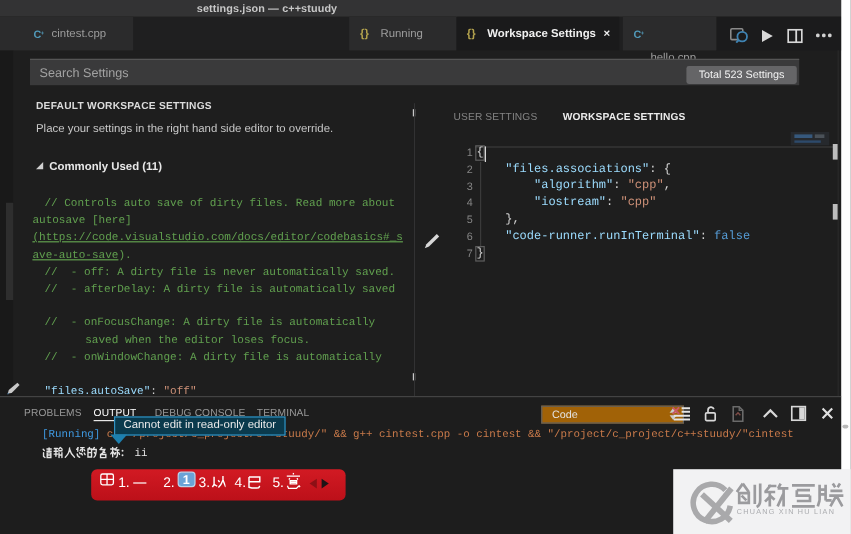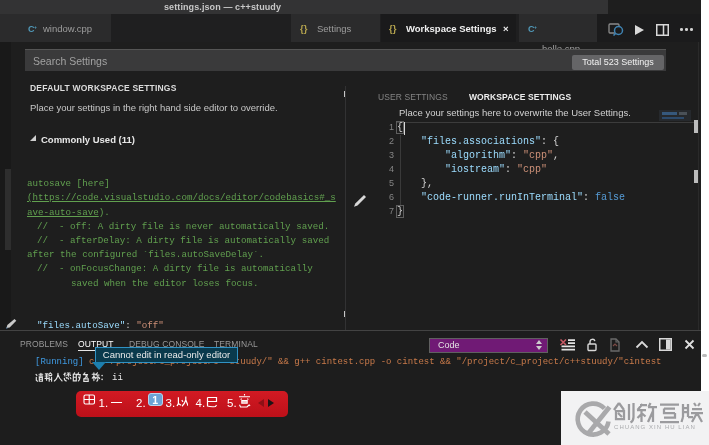--- a/index.html
+++ b/index.html
@@ -1,20 +1,20 @@
 <!DOCTYPE html>
 <html><head><meta charset="utf-8">
 <style>
 html,body{margin:0;padding:0;}
 body{width:709px;height:445px;overflow:hidden;background:#ffffff;font-family:"Liberation Sans",sans-serif;position:relative;}
 .abs{position:absolute;}
 .mono{font-family:"Liberation Mono",monospace;}
 #shot{position:absolute;left:0;top:0;width:701px;height:445px;background:#1e1e1e;overflow:hidden;}
 
-#title{left:0;top:0;width:608px;height:14px;background:#333334;}
+#title{left:0;top:0;width:701px;height:14px;background:#333334;}
 #title span{position:absolute;left:164px;top:2px;font-size:9px;color:#c8c8c8;letter-spacing:0.1px;font-weight:600;}
 
 #tabs{left:0;top:14px;width:701px;height:28px;background:#1f1f20;}
 .tab{position:absolute;top:0;height:28px;background:#2b2b2c;color:#9d9d9d;font-size:9.5px;}
 .tab .lbl{position:absolute;top:9px;}
 .tab.active{background:#1a1a1b;color:#f0f0f0;}
 
 #search{left:25px;top:49px;width:641px;height:22px;background:#3a3a3b;border-top:1px solid #555;box-sizing:border-box;}
 #search .ph{position:absolute;left:8px;top:4.5px;font-size:10.5px;color:#a2a2a2;}
 #badge{position:absolute;right:2px;top:5px;width:92px;height:15px;background:#656567;color:#f2f2f2;font-size:9px;text-align:center;line-height:15px;border-radius:2px;}
@@ -42,25 +42,25 @@
 <div id="shot">
   <div class="abs" id="title">
       <span>settings.json — c++stuudy</span>
     </div>
   <div class="abs" id="tabs">
     <div class="tab" style="left:0;width:111px;">
         <svg style="position:absolute;left:28px;top:9px" width="10" height="10" viewBox="0 0 10 10">
           <text x="0" y="8.5" font-size="9" font-weight="bold" fill="#519aba" font-family="Liberation Sans">C</text>
           <text x="6" y="6" font-size="5" font-weight="bold" fill="#519aba" font-family="Liberation Sans">+</text>
         </svg>
-        <span class="lbl" style="left:43px;">window.cpp</span>
+        <span class="lbl" style="left:43px;">cintest.cpp</span>
       </div>
     <div class="tab" style="left:291px;width:89px;">
         <span class="lbl" style="left:9px;color:#b5a44e;font-weight:bold;">{}</span>
-        <span class="lbl" style="left:26px;">Settings</span>
+        <span class="lbl" style="left:26px;">Running</span>
       </div>
     <div class="tab active" style="left:381px;width:135px;">
         <span class="lbl" style="left:8px;color:#b5a44e;font-weight:bold;">{}</span>
         <span class="lbl" style="left:25px;font-weight:600;">Workspace Settings</span>
         <span class="lbl" style="left:122px;font-weight:600;">×</span>
       </div>
     <div class="abs" style="left:597px;top:0;width:104px;height:28px;background:#1b1b1c;"></div>
     <div class="tab" style="left:519px;width:78px;">
         <svg style="position:absolute;left:9px;top:9px" width="10" height="10" viewBox="0 0 10 10">
           <text x="0" y="8.5" font-size="9" font-weight="bold" fill="#519aba" font-family="Liberation Sans">C</text>
@@ -90,42 +90,42 @@
       <span class="ph">Search Settings</span>
       <span id="badge">Total 523 Settings</span>
     </div>
   <div class="abs" id="leftpane" style="left:0;top:42px;width:346px;height:289px;overflow:hidden;">
     <div class="abs" style="left:0;top:0;width:11px;height:289px;background:#191919;"></div>
     <div class="abs" style="left:5px;top:127px;width:6px;height:81px;background:#2e2e2e;"></div>
     <div class="abs" style="left:30px;top:41px;font-size:8.5px;font-weight:600;color:#dcdcdc;letter-spacing:0.2px;">DEFAULT WORKSPACE SETTINGS</div>
     <div class="abs" style="left:30px;top:60px;font-size:9.5px;color:#c8c8c8;">Place your settings in the right hand side editor to override.</div>
     <div class="abs" style="left:30px;top:93px;width:0;height:0;border-right:6.5px solid #cfcfcf;border-top:6.5px solid transparent;"></div>
     <div class="abs" style="left:41px;top:91.5px;font-size:9.5px;font-weight:bold;color:#e8e8e8;">Commonly Used (11)</div>
+    <div class="g" style="left:37px;top:122px;">// Controls auto save of dirty files. Read more about</div>
     <div class="g" style="left:27px;top:136.2px;">autosave [here]</div>
     <div class="g" style="left:27px;top:150.4px;text-decoration:underline;">(https://code.visualstudio.com/docs/editor/codebasics#_s</div>
     <div class="g" style="left:27px;top:164.6px;"><span style="text-decoration:underline;margin-top:20px;">ave-auto-save</span>).</div>
     <div class="g" style="left:37px;top:193px;">//  - afterDelay: A dirty file is automatically saved</div>
     <div class="g" style="left:37px;top:178.8px;">//  - off: A dirty file is never automatically saved.</div>
-    <div class="g" style="left:27px;top:207.2px;">after the configured `files.autoSaveDelay`.</div>
     <div class="g" style="left:37px;top:221.4px;">//  - onFocusChange: A dirty file is automatically</div>
     <div class="g" style="left:27px;top:235.6px;margin-left:44px;">saved when the editor loses focus.</div>
+    <div class="g" style="left:37px;top:249.8px;">//  - onWindowChange: A dirty file is automatically</div>
     <div class="g" style="left:37px;top:278.2px;"><span class="k">"files.autoSave"</span><span style="color:#d4d4d4;">: </span><span class="s">"off"</span></div>
     <svg class="abs" style="left:5px;top:276px;" width="12" height="11" viewBox="0 0 12 11">
         <path d="M9.5 1l1.8 1.8-6.6 6.6L1.5 10l0.8-2.9z" fill="#c9c9c9"></path>
         <path d="M1 10.8l1.8-0.5L1.6 9z" fill="#5b86ab"></path>
       </svg>
     <div class="abs" style="left:344px;top:49px;width:4px;height:6px;background:#c8c8c8;"></div>
     <div class="abs" style="left:344px;top:269px;width:4px;height:6px;background:#c8c8c8;"></div>
     <div class="abs" style="left:345px;top:44px;width:1px;height:245px;background:#323233;"></div>
   </div>
   <div class="abs" id="rightpane" style="left:0;top:42px;width:701px;height:289px;">
       <div class="abs" style="left:698px;top:0;width:1px;height:289px;background:#2a2a2a;"></div>
     <div class="abs" style="left:378px;top:50px;font-size:8.5px;letter-spacing:0.1px;color:#848484;">USER SETTINGS</div>
     <div class="abs" style="left:469px;top:50px;font-size:8.5px;letter-spacing:0.1px;font-weight:600;color:#ececec;">WORKSPACE SETTINGS</div>
-    <div class="abs" style="left:399px;top:65px;font-size:9.5px;color:#d2d2d2;">Place your settings here to overwrite the User Settings.</div>
     <div class="abs" style="left:659px;top:68px;width:32px;height:11px;background:#26292d;">
       <i class="abs" style="left:3px;top:2px;width:15px;height:3px;background:#36587c;"></i>
       <i class="abs" style="left:20px;top:2px;width:8px;height:3px;background:#4a5158;"></i>
       <i class="abs" style="left:3px;top:7px;width:22px;height:2px;background:#2d4a6b;"></i>
     </div>
     <div class="abs" style="left:396px;top:80px;width:301px;height:1px;background:#3c3c3c;"></div>
     <div class="abs" style="left:399.5px;top:93px;width:1px;height:71px;background:#3a3a3a;"></div>
     <div class="ln" style="left:374px;top:80px;">1</div>
     <div class="ln" style="left:374px;top:94px;">2</div>
     <div class="ln" style="left:374px;top:108px;">3</div>
@@ -146,21 +146,21 @@
       </svg>
     <div class="abs" style="left:694px;top:78px;width:4px;height:13px;background:#bcbcbc;"></div>
     <div class="abs" style="left:694px;top:128px;width:4px;height:13px;background:#bcbcbc;"></div>
   </div>
   <div class="abs" id="panel">
     <div class="ptab" style="left:20px;">PROBLEMS</div>
     <div class="ptab on" style="left:78px;">OUTPUT</div>
     <div class="abs" style="left:78px;top:19px;width:36px;height:1px;background:#e7e7e7;"></div>
     <div class="ptab" style="left:129px;">DEBUG CONSOLE</div>
     <div class="ptab" style="left:214px;">TERMINAL</div>
-    <div class="abs" style="left:429px;top:6.5px;width:119px;height:15px;background:#701a75;border:1px solid #606060;box-sizing:border-box;">
+    <div class="abs" style="left:451px;top:6.5px;width:119px;height:15px;background:#a16207;border:1px solid #606060;box-sizing:border-box;">
       <span style="position:absolute;left:8px;top:1.5px;font-size:9px;color:#e4e4e4;">Code</span>
       <span style="position:absolute;right:5px;top:1.5px;width:0;height:0;border-left:3px solid transparent;border-right:3px solid transparent;border-bottom:4px solid #cccccc;"></span>
       <span style="position:absolute;right:5px;bottom:1.5px;width:0;height:0;border-left:3px solid transparent;border-right:3px solid transparent;border-top:4px solid #cccccc;"></span>
     </div>
     <svg class="abs" style="left:559px;top:7px;" width="17" height="14" viewBox="0 0 17 14">
         <path d="M9 2.2h7M9 5.2h7M2.5 8.4h13.5M2.5 11.6h13.5" stroke="#e4e4e4" stroke-width="1.7"></path>
         <path d="M1.5 1.5L7 7M7 1.5L1.5 7" stroke="#c75964" stroke-width="1.6"></path>
       </svg>
     <svg class="abs" style="left:586px;top:6.5px;" width="13" height="14" viewBox="0 0 13 14">
         <rect x="2" y="6" width="8" height="6.5" rx="1" fill="none" stroke="#d8d8d8" stroke-width="1.4"></rect>

